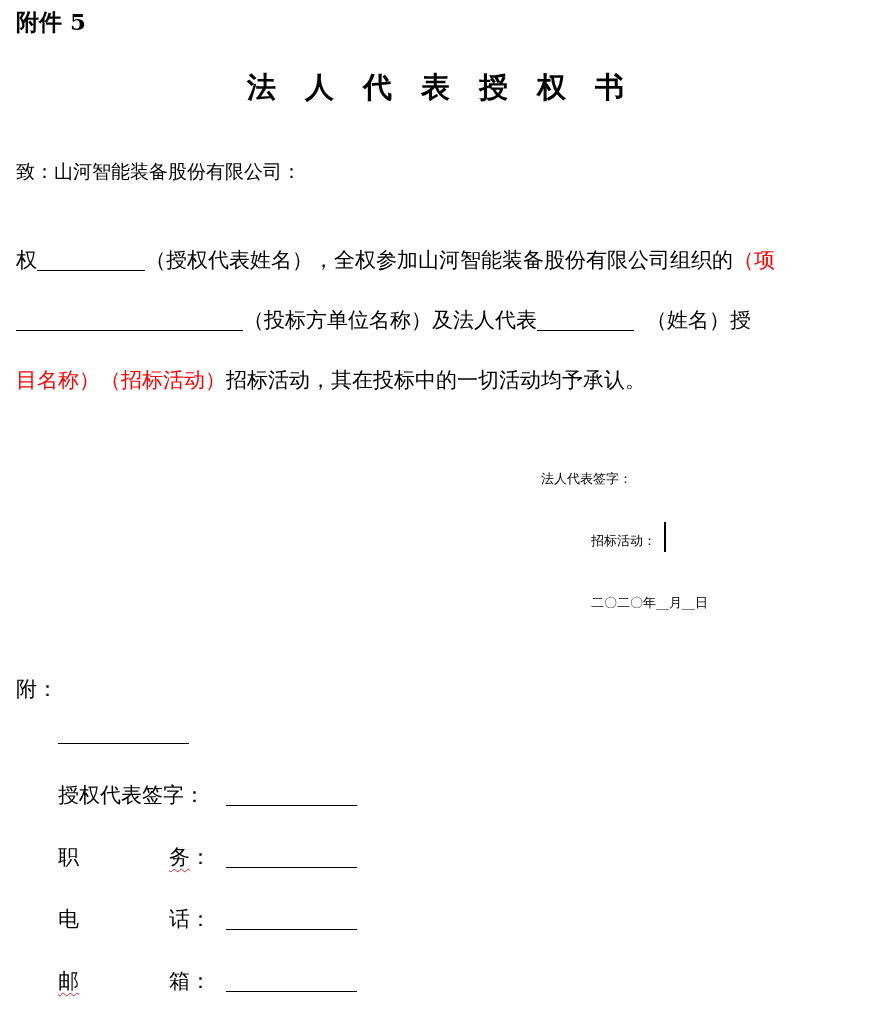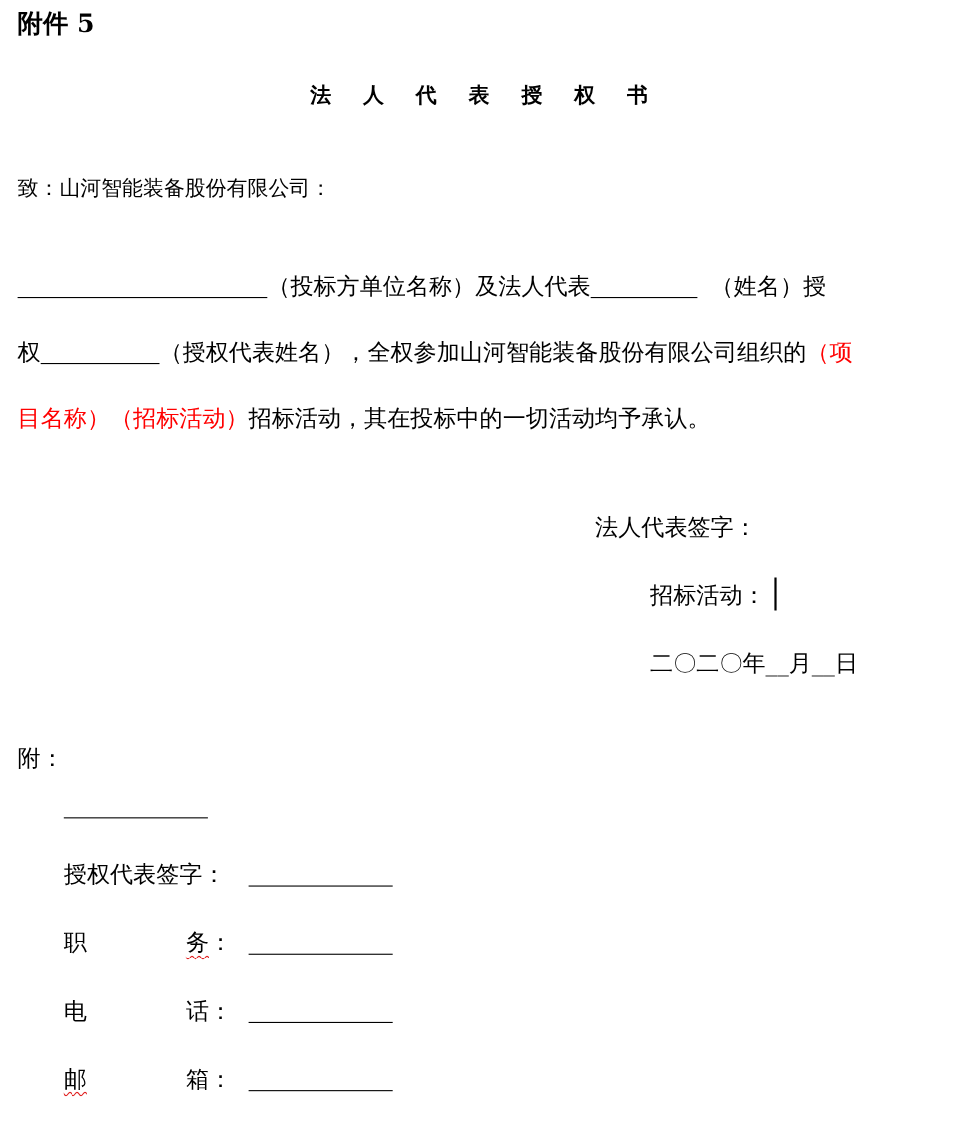--- a/index.html
+++ b/index.html
@@ -8,40 +8,40 @@
     width: 883px; height: 1032px; background: #ffffff; color: #000;
     font-family: "DejaVu Serif", "Liberation Serif", serif;
     overflow: hidden;
   }
   .page { padding: 6px 28px 0 16px; width: 883px; height: 1032px; }
 
   .attach-label { font-size: 23px; font-weight: bold; line-height: 31px; }
 
   .title {
     margin: 30px 0 0 0; text-align: center;
-    font-size: 19px; font-weight: bold; line-height: 40px;
+    font-size: 29px; font-weight: bold; line-height: 40px;
     letter-spacing: 29px; text-indent: 29px; white-space: nowrap;
   }
 
   .salutation { margin: 52px 0 0 0; font-size: 19px; line-height: 25px; }
 
   .body-para { margin-top: 46px; font-size: 21px; }
   .bline { height: 60px; line-height: 60px; white-space: nowrap; }
 
   .blank {
     display: inline-block; height: 20px;
     border-bottom: 1.5px solid #000; vertical-align: -4px;
   }
   .w1 { width: 227px; }
   .w2 { width: 97px; }
   .w3 { width: 108px; }
   .gap { margin-left: 12px; }
   .red { color: #ff0000; }
 
-  .sig-block { margin-top: 38px; font-size: 21px; }
+  .sig-block { margin-top: 38px; font-size: 13px; }
   .sig-line { height: 62px; line-height: 62px; white-space: nowrap; }
   .sig1 { padding-left: 525px; }
   .sig2 { padding-left: 575px; }
   .sig3 { padding-left: 575px; }
   .cursor {
     display: inline-block; width: 2px; height: 30px; background: #000;
     vertical-align: -7px; margin-left: 8px;
   }
 
   .attach-section { margin-top: 42px; font-size: 21px; }
@@ -64,22 +64,22 @@
 
 <div class="page">
 
   <div class="attach-label">附件 5</div>
 
   <div class="title">法人代表授权书</div>
 
   <div class="salutation">致：山河智能装备股份有限公司：</div>
 
   <div class="body-para">
+    <div class="bline"><span>权</span><span class="blank w3"></span><span>（授权代表姓名），全权参加山河智能装备股份有限公司组织的</span><span class="red">（项</span></div>
     <div class="bline"><span class="blank w1"></span><span>（投标方单位名称）及法人代表</span><span class="blank w2"></span><span class="gap">（姓名）授</span></div>
-    <div class="bline"><span>权</span><span class="blank w3"></span><span>（授权代表姓名），全权参加山河智能装备股份有限公司组织的</span><span class="red">（项</span></div>
     <div class="bline"><span class="red">目名称）（招标活动）</span><span>招标活动，其在投标中的一切活动均予承认。</span></div>
   </div>
 
   <div class="sig-block">
     <div class="sig-line sig1"><span>法人代表签字：</span></div>
     <div class="sig-line sig2"><span>招标活动：</span><span class="cursor"></span></div>
     <div class="sig-line sig3"><span>二〇二〇年__月__日</span></div>
   </div>
 
   <div class="attach-section">

